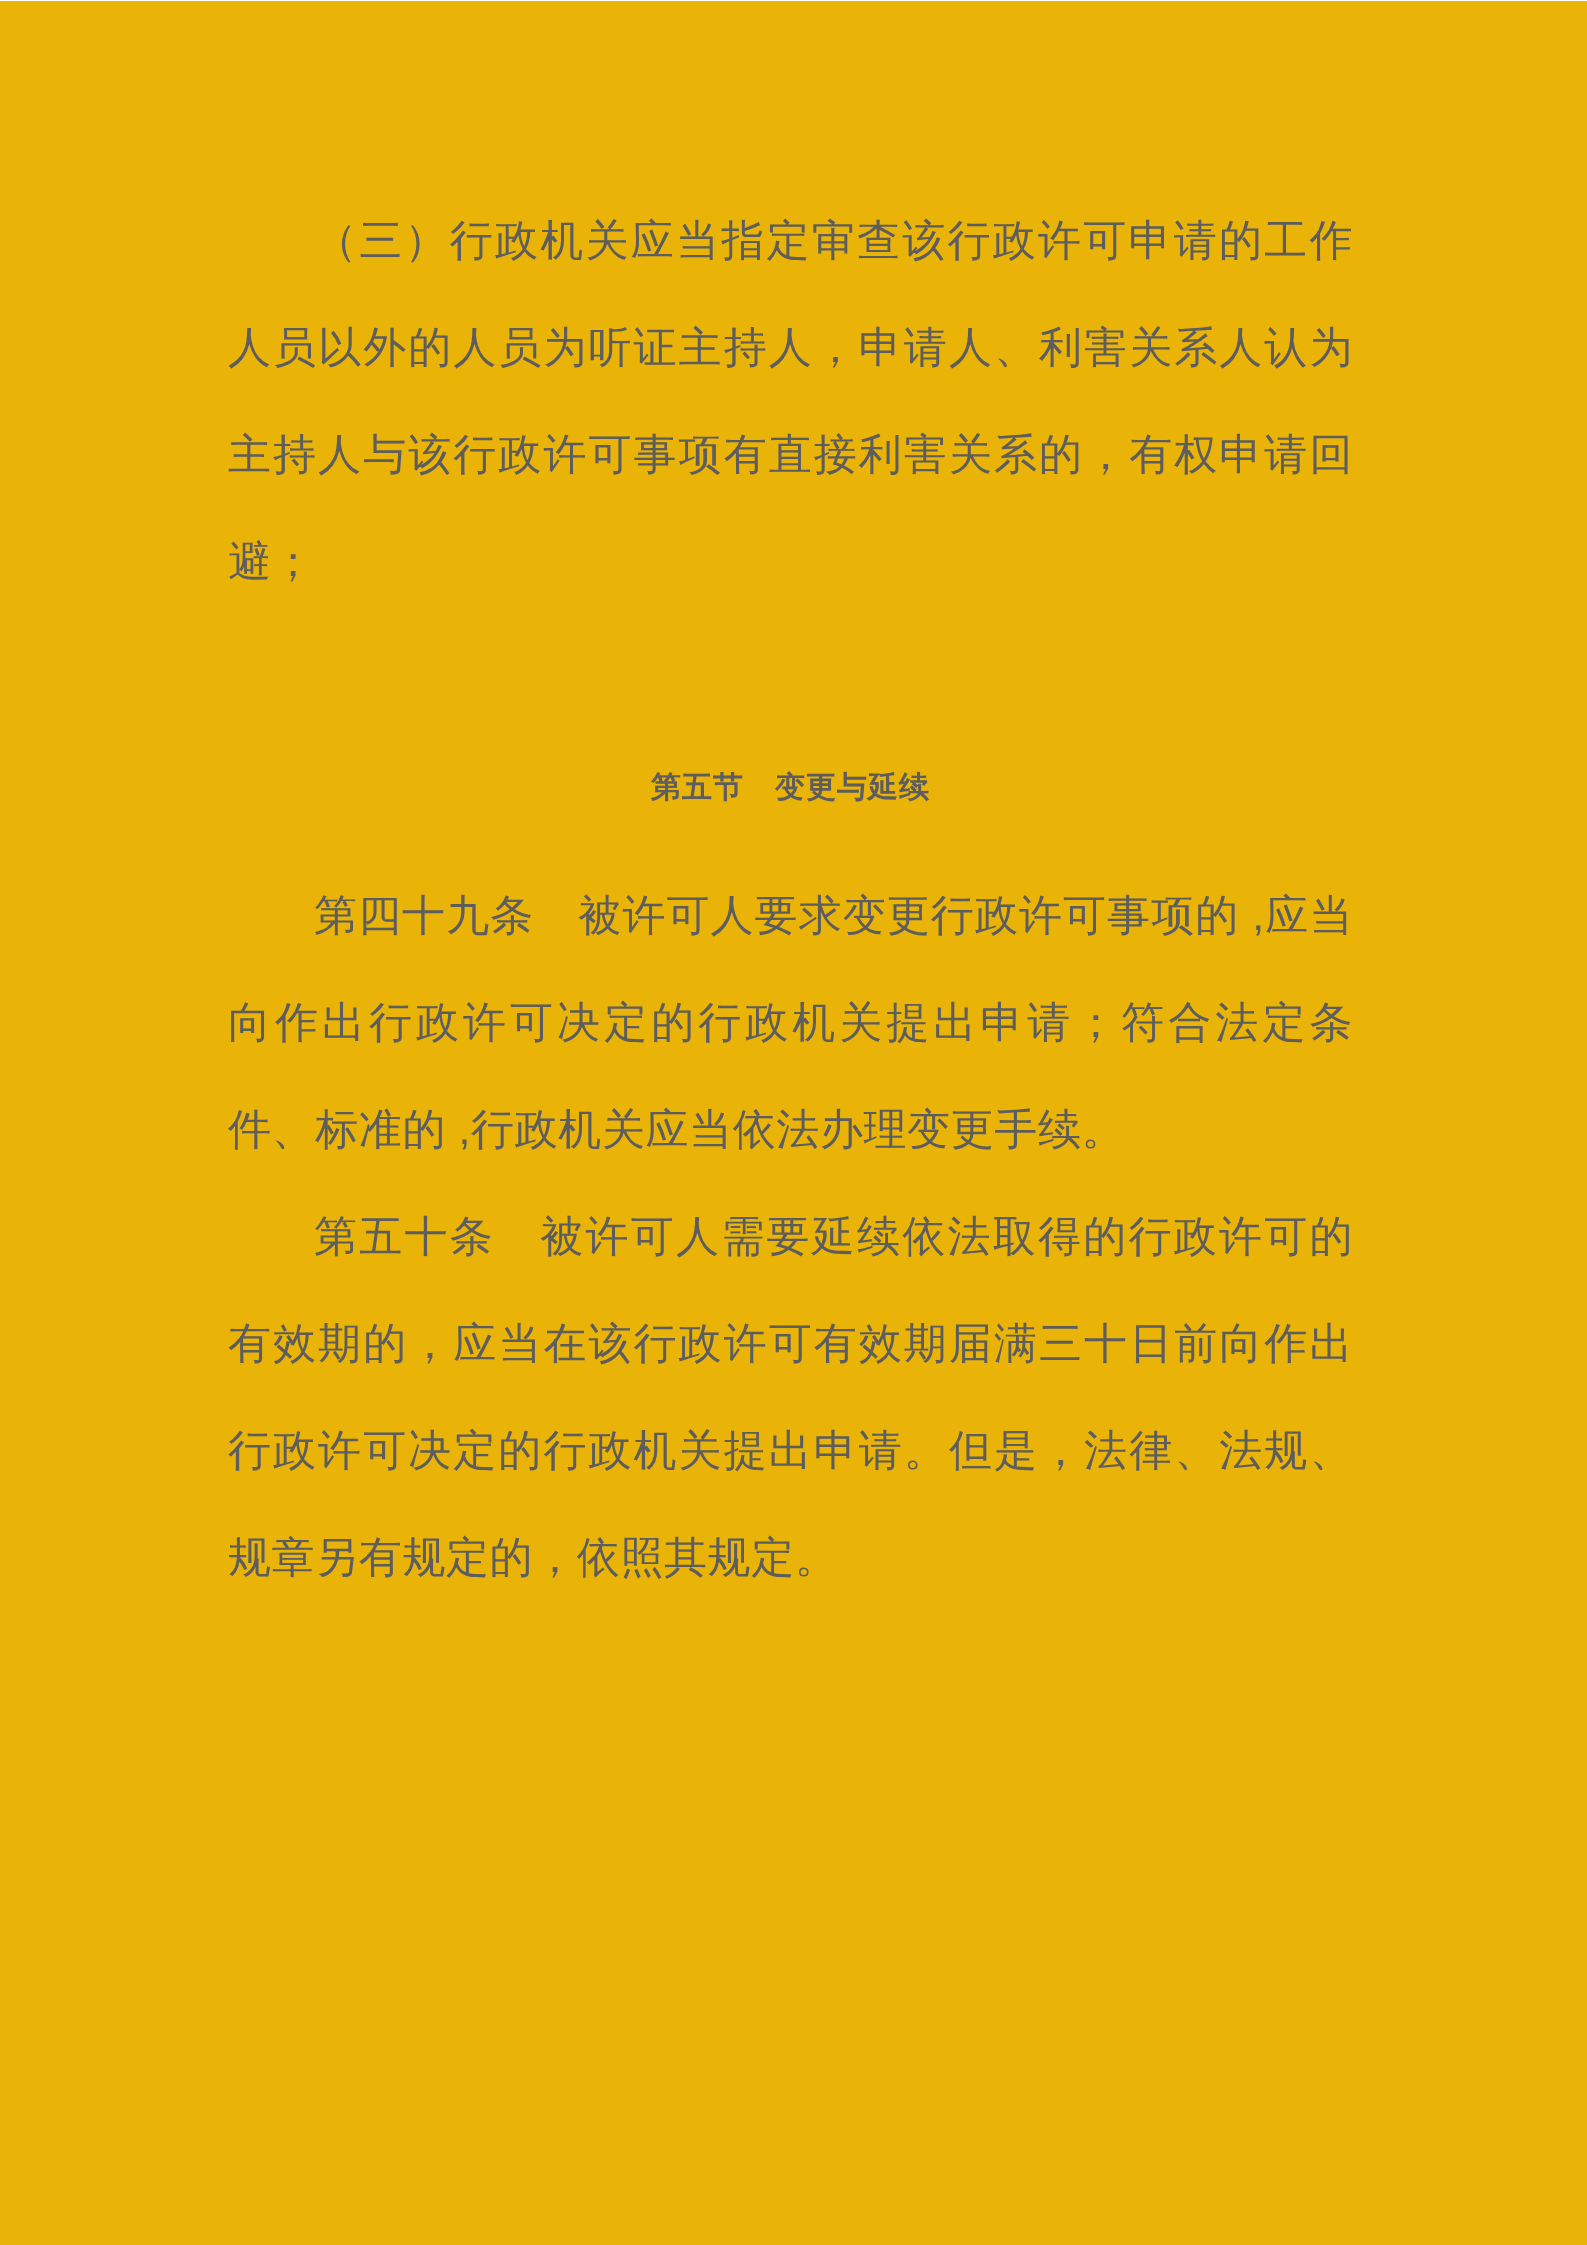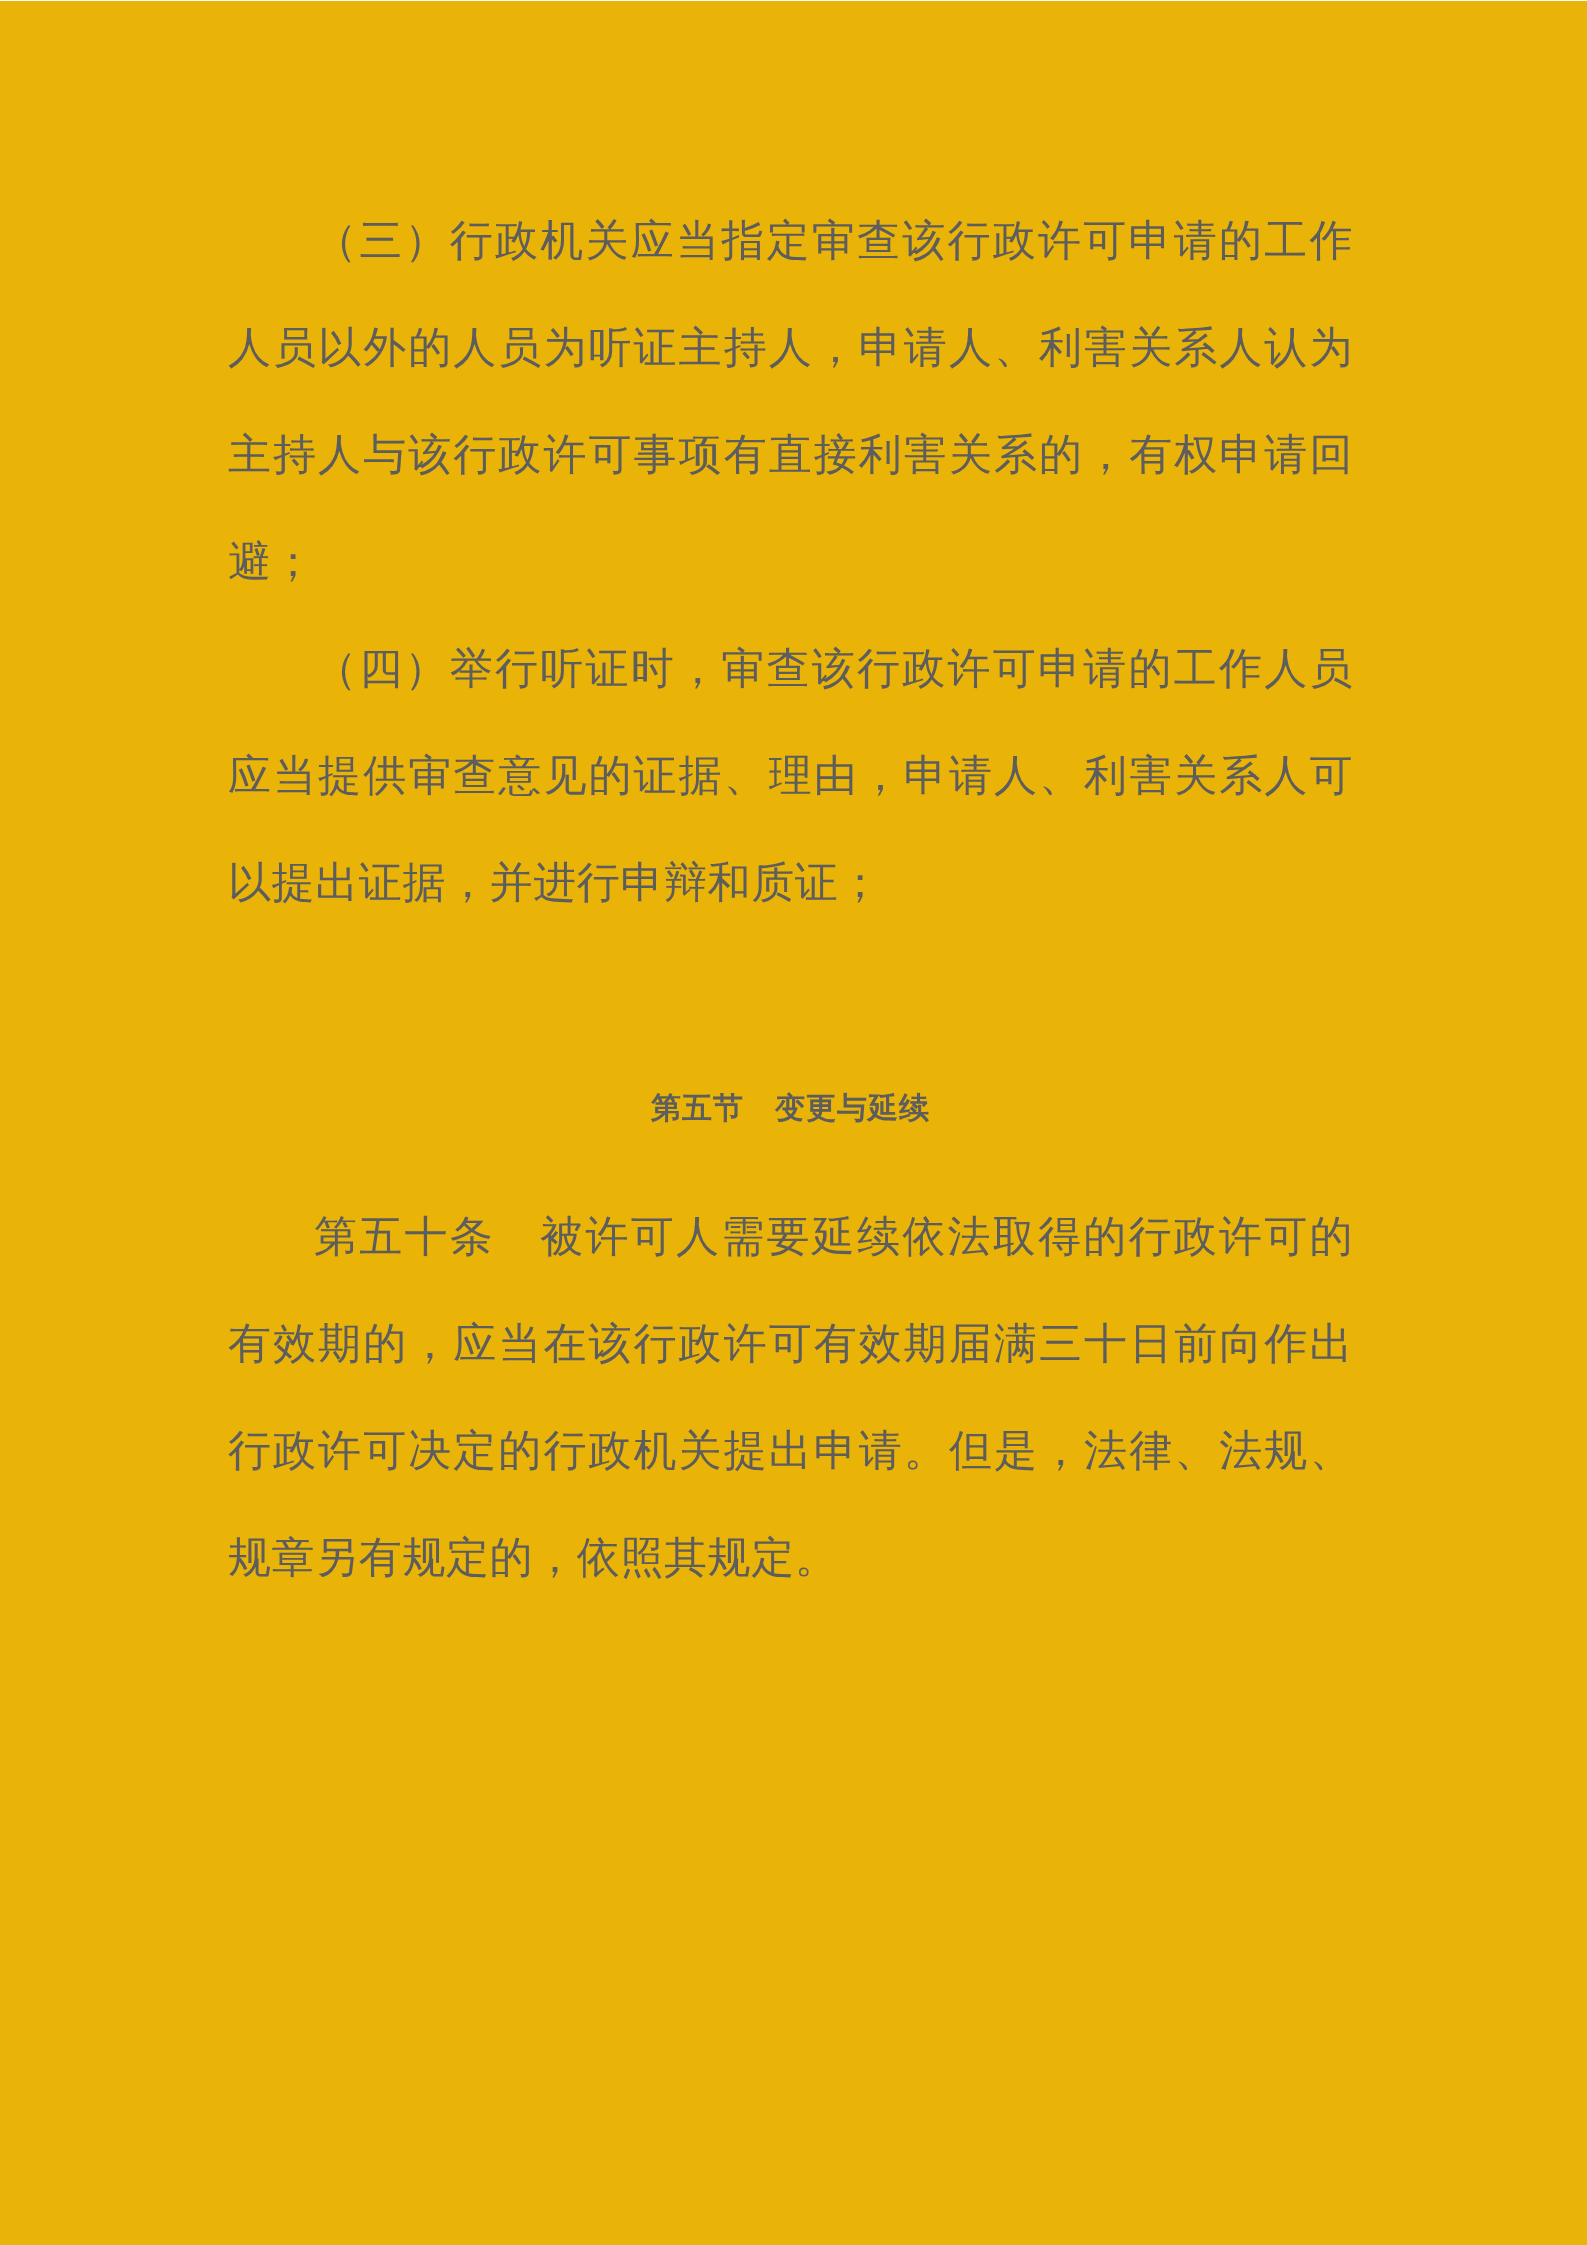--- a/index.html
+++ b/index.html
@@ -54,27 +54,27 @@
   }
 </style>
 </head>
 <body>
 
 <div class="page">
   <div class="content">
 
     <p class="para">（三）行政机关应当指定审查该行政许可申请的工作人员以外的人员为听证主持人，申请人、利害关系人认为主持人与该行政许可事项有直接利害关系的，有权申请回避；</p>
 
-    <p class="para">（四）举行听证时，审查该行政许可申请的工作人员应当提供审查意见的证据、理由，申请人、利害关系人可以提出证据，并进行申辩和质证；</p>
 
 
 
     <div class="spacer-lg"></div>
 
     <h2 class="section-heading">第五节　变更与延续</h2>
 
     <div class="spacer-sm"></div>
 
+    <p class="para">第四十九条　被许可人要求变更行政许可事项的 ,应当向作出行政许可决定的行政机关提出申请；符合法定条件、标准的 ,行政机关应当依法办理变更手续。</p>
 
     <p class="para">第五十条　被许可人需要延续依法取得的行政许可的有效期的，应当在该行政许可有效期届满三十日前向作出行政许可决定的行政机关提出申请。但是，法律、法规、规章另有规定的，依照其规定。</p>
 
   </div>
 </div>
 
 </body></html>

